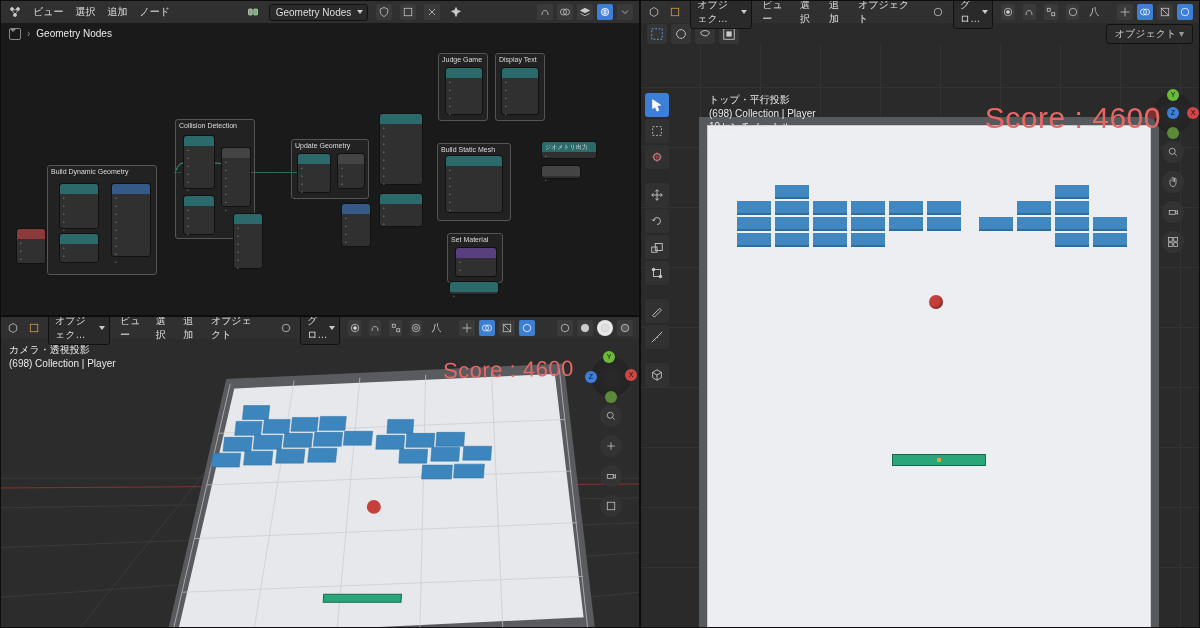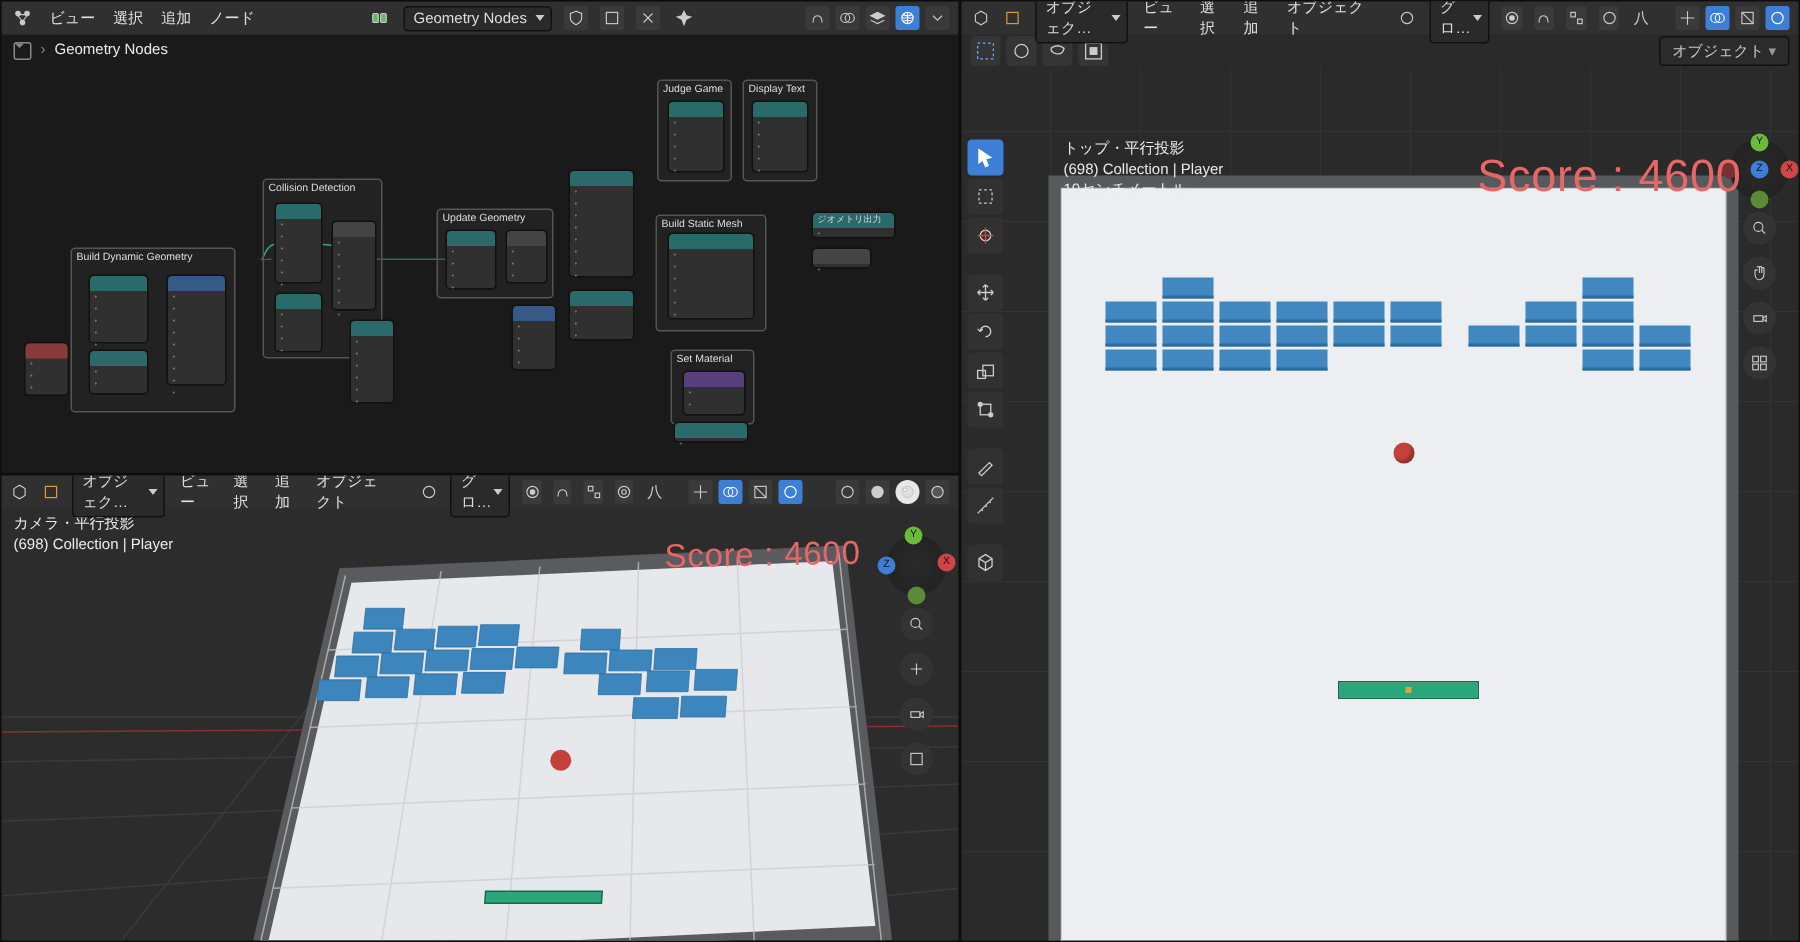--- a/index.html
+++ b/index.html
@@ -508,21 +508,21 @@
           </span>
       <span class="hdr-icon btn">
             <svg class="ico" viewBox="0 0 16 16">
               <circle cx="8" cy="8" r="5" fill="#555"></circle>
             </svg>
           </span>
     </div>
   </div>
 
   <div class="overlay-label">
-    <div>カメラ・平行投影</div>
+    <div>カメラ・透視投影</div>
     <div>(698) Collection | Player</div>
   </div>
 
   <div class="gizmocol">
     <div class="gizmo" style="width:40px;height:40px">
       <div class="ax y" style="left:12px;top:-6px">Y</div>
       <div class="ax z" style="left:-6px;top:14px">Z</div>
       <div class="ax x" style="right:-6px;top:12px">X</div>
       <div class="ax" style="left:14px;bottom:-6px;background:#5b8a39"></div>
     </div>

